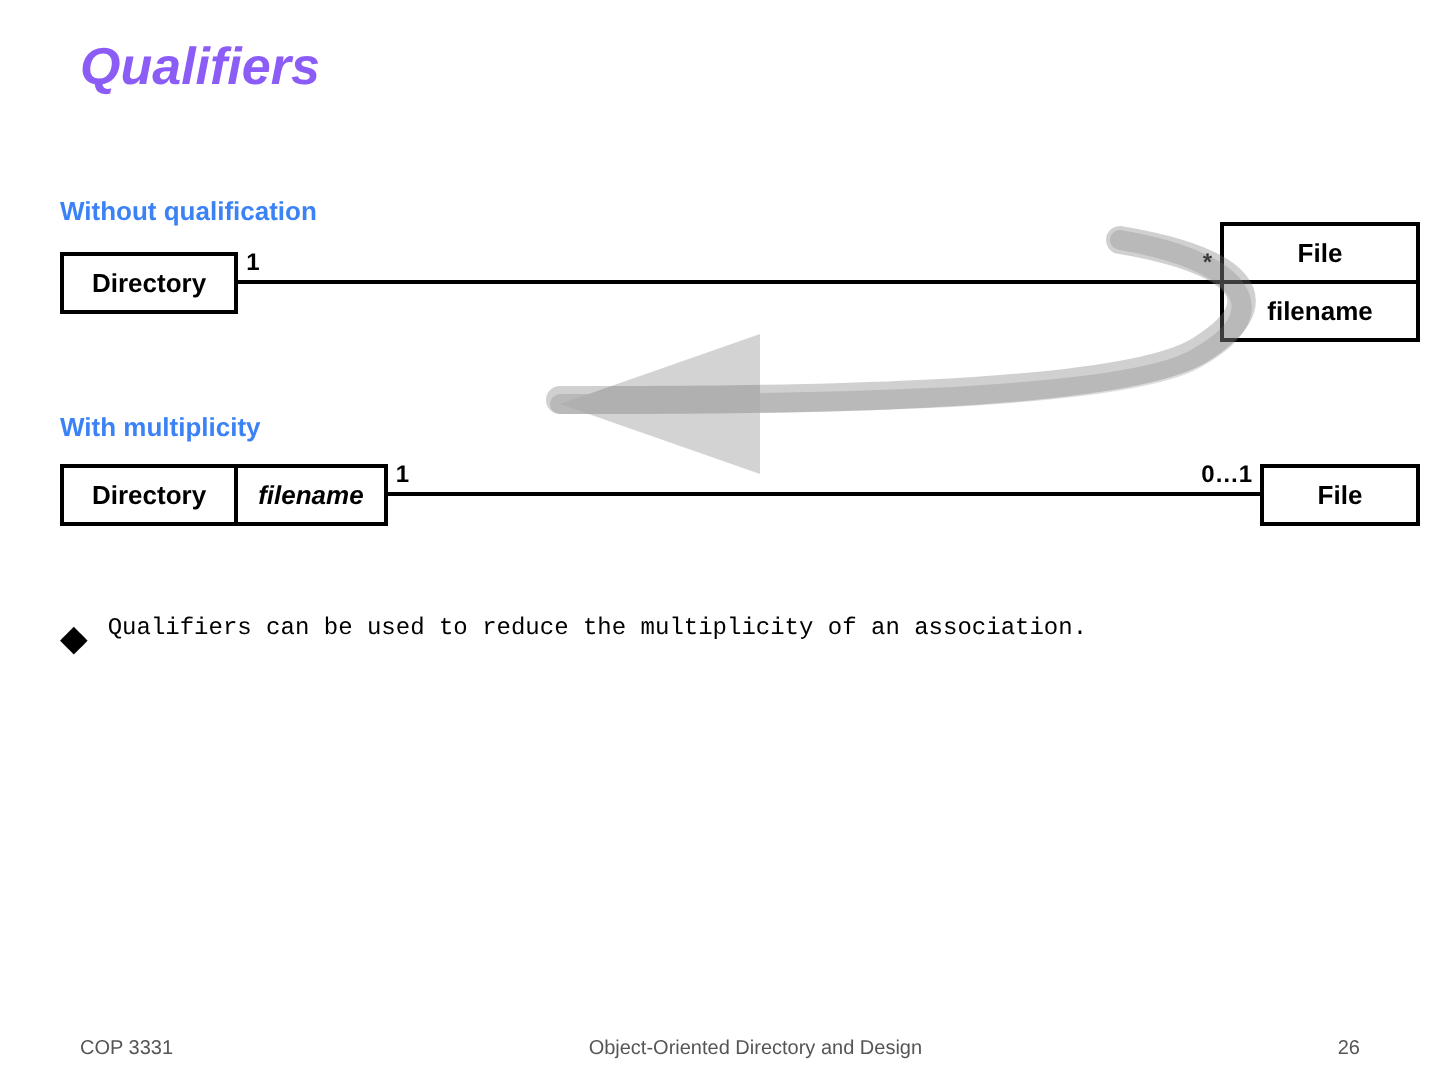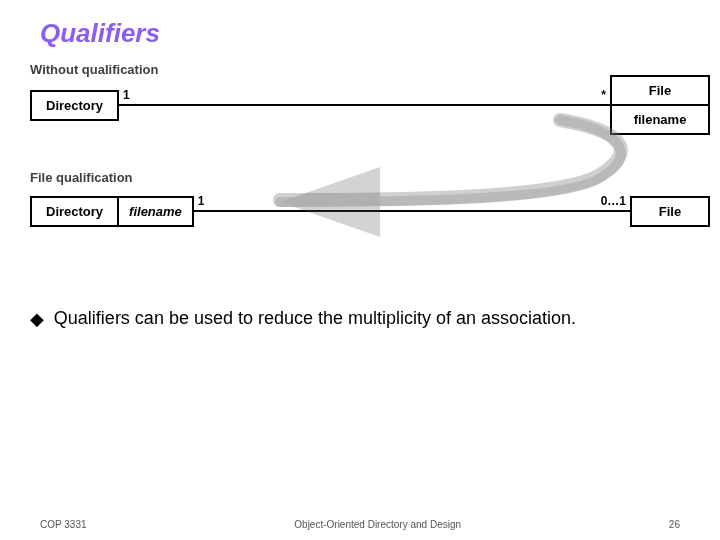--- a/index.html
+++ b/index.html
@@ -16,22 +16,23 @@
       font-size: 26px;
       font-style: italic;
       font-weight: bold;
       padding: 18px 0 8px 40px;
       color: #8b5cf6;
     }
 
     .section-label {
       font-size: 13px;
       font-weight: bold;
-      color: #404040;
+      color: #3b82f6;
       margin-bottom: 6px;
+      margin-top: 36px;
     }
 
     
     .without-qual {
       position: absolute;
       top: 62px;
       left: 30px;
       width: 680px;
     }
 
@@ -111,22 +112,23 @@
     }
 
     .bullet-diamond {
       font-size: 18px;
       margin-right: 10px;
       margin-top: 1px;
       color: #000;
     }
 
     .bullet-text {
-      font-size: 18px;
+      font-size: 12px;
       line-height: 1.5;
+      font-family: Liberation Mono, monospace;
     }
 
     
     .footer {
       position: absolute;
       bottom: 10px;
       left: 0;
       width: 720px;
       display: flex;
       justify-content: space-between;
@@ -166,21 +168,21 @@
       <span style="position:absolute; top:-16px; right:4px; font-size:12px; font-weight:bold;">*</span>
     </div>
     <div class="uml-box-double">
       <div class="box-top">File</div>
       <div class="box-bottom">filename</div>
     </div>
   </div>
 </div>
 
 <div class="with-qual">
-  <div class="section-label">File qualification</div>
+  <div class="section-label">With multiplicity</div>
   <div class="line-row">
     <div class="qualifier-box">
       <div class="qualifier-main">Directory</div>
       <div class="qualifier-tag">filename</div>
     </div>
     <div style="flex:1; position:relative; height:2px; background:#000; margin:0;">
       <span style="position:absolute; top:-16px; left:4px; font-size:12px; font-weight:bold;">1</span>
       <span style="position:absolute; top:-16px; right:4px; font-size:12px; font-weight:bold;">0…1</span>
     </div>
     <div class="uml-box">File</div>

